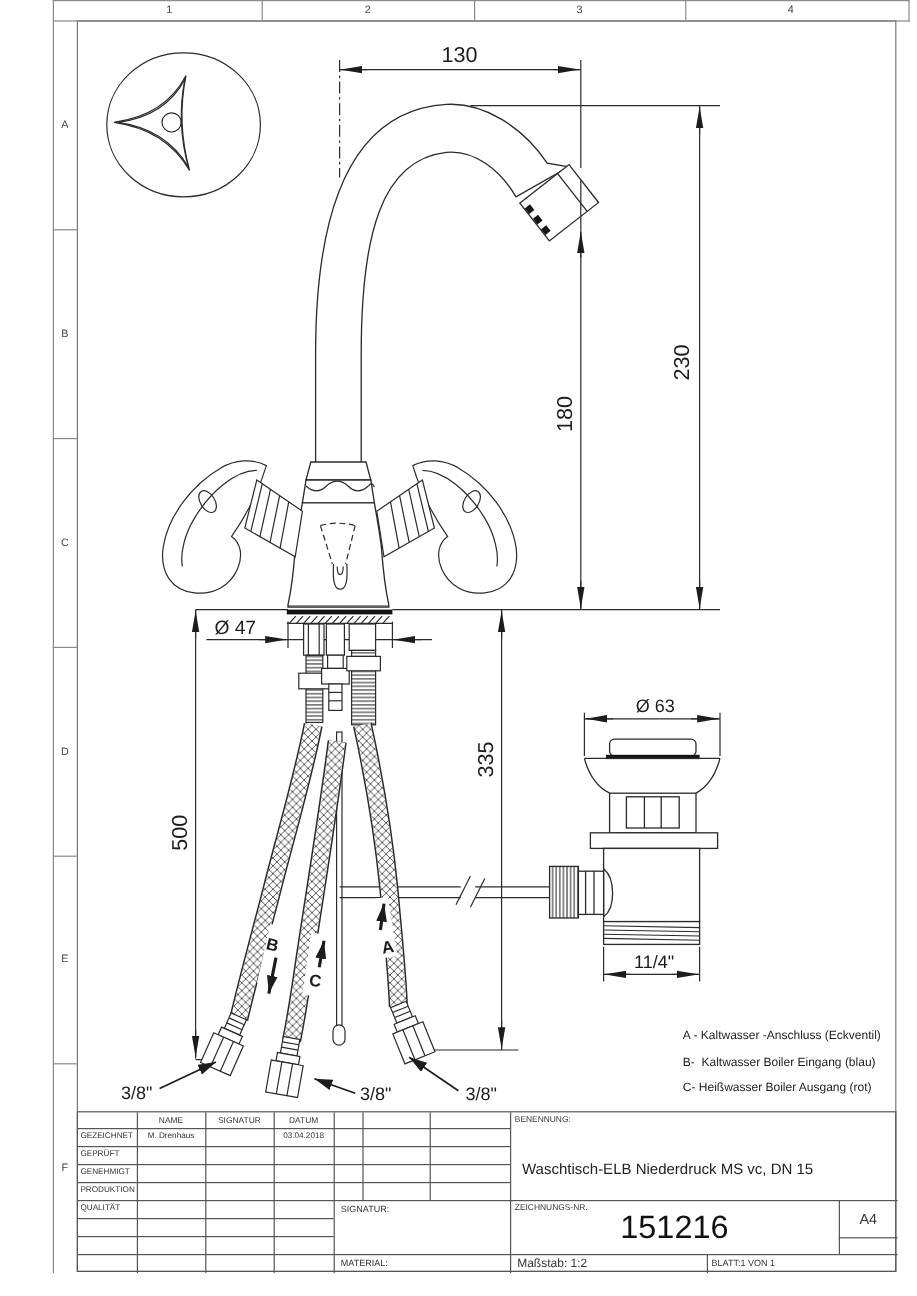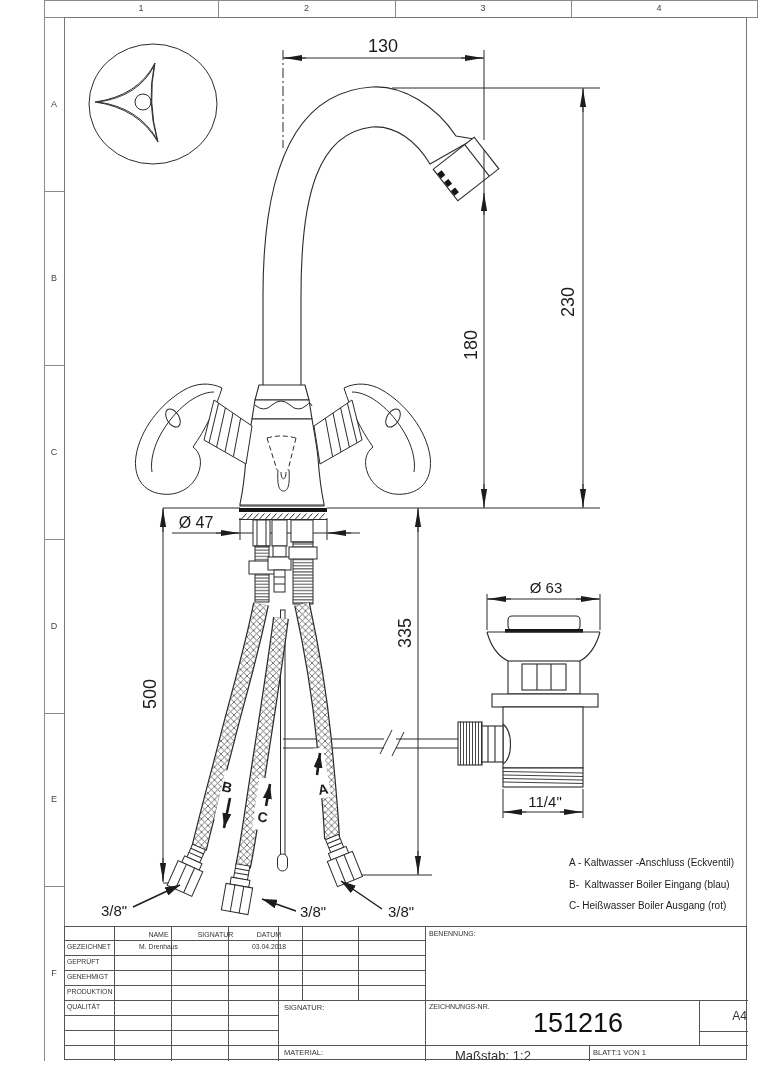--- a/index.html
+++ b/index.html
@@ -8,21 +8,21 @@
   svg{position:absolute;left:0;top:0;}
   svg text{white-space:pre;font-family:"Liberation Sans", sans-serif;fill:#1c1c1c;stroke:none;}
   .frame-line{position:absolute;background:#8a8a8a;}
   .frame-label{position:absolute;font-size:9px;color:#444;text-align:center;}
   
   #tblock{position:absolute;left:64px;top:926px;width:683px;height:134px;
           border:1px solid #555;box-sizing:border-box;font-size:7px;color:#333;}
   .vl{position:absolute;width:1px;background:#555;}
   .hl{position:absolute;height:1px;background:#555;}
   .tbt{position:absolute;white-space:pre;line-height:1;}
-  .ctr{text-align:center;padding-left:16px;}
+  .ctr{text-align:center;}
 </style>
 </head>
 <body>
 <div id="page">
 
 <div>
 
   <div class="frame-line" style="left:44px;top:0;width:714px;height:1px;"></div>
   <div class="frame-line" style="left:44px;top:17px;width:714px;height:1px;"></div>
   <div class="frame-line" style="left:44px;top:0;width:1px;height:1061px;"></div>
@@ -336,23 +336,24 @@
   <span class="tbt" style="left:2px;top:32px;font-size:6.8px;">GEPRÜFT</span>
   <span class="tbt" style="left:2px;top:47px;font-size:6.8px;">GENEHMIGT</span>
   <span class="tbt" style="left:2px;top:62px;font-size:6.8px;">PRODUKTION</span>
   <span class="tbt" style="left:2px;top:77px;font-size:6.8px;">QUALITÄT</span>
 
   <span class="tbt" style="left:219px;top:77px;font-size:7.5px;">SIGNATUR:</span>
   <span class="tbt" style="left:219px;top:122px;font-size:7.5px;">MATERIAL:</span>
 
   <span class="tbt" style="left:364px;top:3px;">BENENNUNG:</span>
   <div class="tbt" style="left:370px;top:12px;font-size:12.5px;line-height:14px;color:#222;">
+    <div>Waschtisch-ELB Niederdruck MS vc, DN 15</div>
   </div>
 
   <span class="tbt" style="left:364px;top:76px;">ZEICHNUNGS-NR.</span>
   <span class="tbt ctr" style="left:360px;top:83px;width:274px;font-size:27px;color:#111;">151216</span>
   <span class="tbt ctr" style="left:634px;top:83px;width:49px;font-size:12px;">A4</span>
 
-  <span class="tbt" style="left:366px;top:122px;font-size:13px;margin-left:24px;">Maßstab: 1:2</span>
+  <span class="tbt" style="left:366px;top:122px;font-size:10px;">Maßstab: 1:2</span>
   <span class="tbt" style="left:528px;top:122px;font-size:7.5px;">BLATT:1 VON 1</span>
 </div>
 
 </div>
 
 </body></html>

